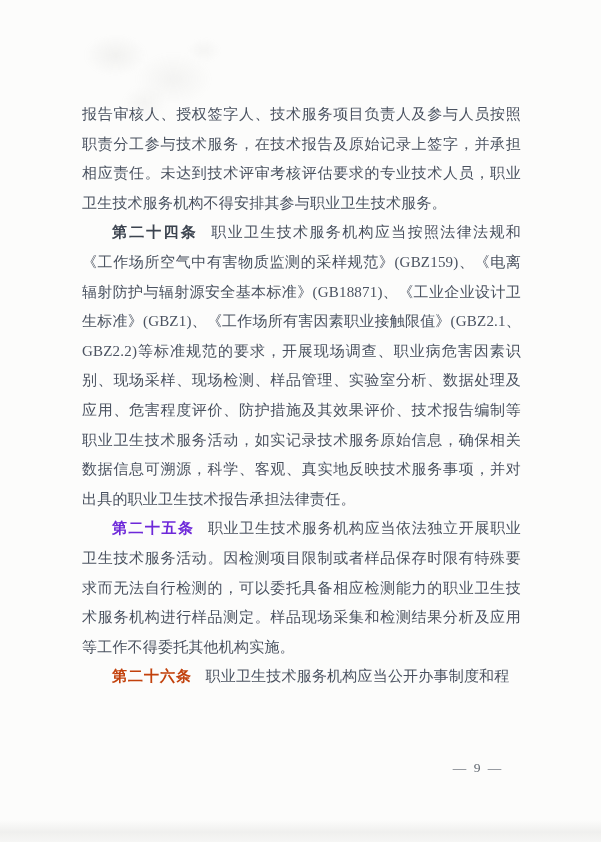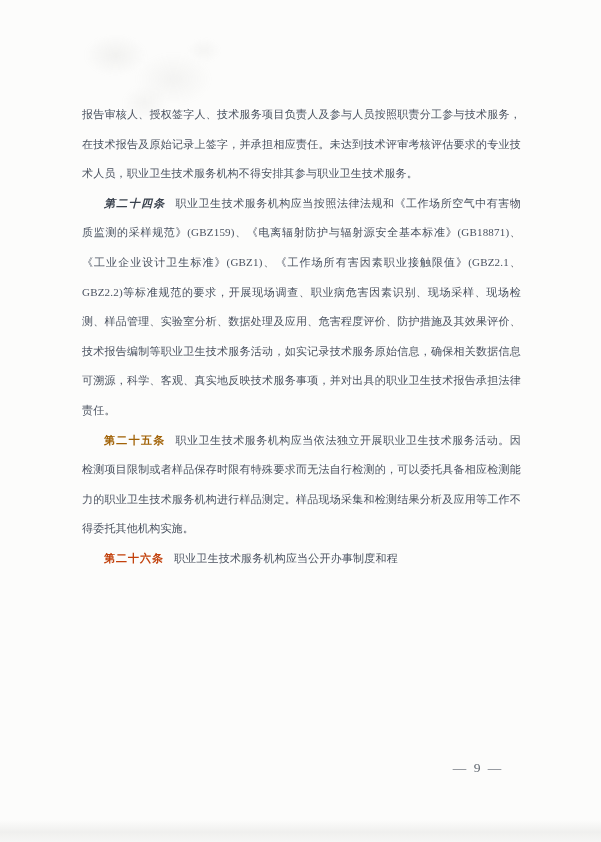--- a/index.html
+++ b/index.html
@@ -42,21 +42,21 @@
     background: linear-gradient(to bottom,
       rgba(130,130,124,0) 0%,
       rgba(130,130,124,0.10) 55%,
       rgba(130,130,124,0.05) 100%);
   }
   .content {
     position: absolute;
     left: 82px;
     top: 100px;
     width: 439px;
-    font-size: 11px;
+    font-size: 15px;
     line-height: 29.6px;
     text-align: justify;
     text-justify: inter-character;
     letter-spacing: 0.2px;
   }
   .content p {
     margin: 0;
     padding: 0;
     text-indent: 2em;
   }
@@ -78,19 +78,19 @@
     letter-spacing: 2px;
   }
 </style>
 </head>
 <body style="background: rgb(252, 252, 251);">
 
 <div class="page">
   <div class="scan-artifact"></div>
   <div class="content" id="paragraphs" style="color: rgb(74, 82, 96);">
       <p class="no-indent">报告审核人、授权签字人、技术服务项目负责人及参与人员按照职责分工参与技术服务，在技术报告及原始记录上签字，并承担相应责任。未达到技术评审考核评估要求的专业技术人员，职业卫生技术服务机构不得安排其参与职业卫生技术服务。</p>
-      <p><span class="term" style="color: rgb(59, 67, 79); font-style: italic;">第二十四条</span>职业卫生技术服务机构应当按照法律法规和《工作场所空气中有害物质监测的采样规范》(GBZ159)、《电离辐射防护与辐射源安全基本标准》(GB18871)、《工业企业设计卫生标准》(GBZ1)、《工作场所有害因素职业接触限值》(GBZ2.1、GBZ2.2)等标准规范的要求，开展现场调查、职业病危害因素识别、现场采样、现场检测、样品管理、实验室分析、数据处理及应用、危害程度评价、防护措施及其效果评价、技术报告编制等职业卫生技术服务活动，如实记录技术服务原始信息，确保相关数据信息可溯源，科学、客观、真实地反映技术服务事项，并对出具的职业卫生技术报告承担法律责任。</p>
-      <p><span class="term" style="color: #a16207; margin-top: 28px;">第二十五条</span>职业卫生技术服务机构应当依法独立开展职业卫生技术服务活动。因检测项目限制或者样品保存时限有特殊要求而无法自行检测的，可以委托具备相应检测能力的职业卫生技术服务机构进行样品测定。样品现场采集和检测结果分析及应用等工作不得委托其他机构实施。</p>
+      <p><span class="term" style="color: rgb(59, 67, 79);">第二十四条</span>职业卫生技术服务机构应当按照法律法规和《工作场所空气中有害物质监测的采样规范》(GBZ159)、《电离辐射防护与辐射源安全基本标准》(GB18871)、《工业企业设计卫生标准》(GBZ1)、《工作场所有害因素职业接触限值》(GBZ2.1、GBZ2.2)等标准规范的要求，开展现场调查、职业病危害因素识别、现场采样、现场检测、样品管理、实验室分析、数据处理及应用、危害程度评价、防护措施及其效果评价、技术报告编制等职业卫生技术服务活动，如实记录技术服务原始信息，确保相关数据信息可溯源，科学、客观、真实地反映技术服务事项，并对出具的职业卫生技术报告承担法律责任。</p>
+      <p><span class="term" style="color: #6d28d9; margin-top: 28px;">第二十五条</span>职业卫生技术服务机构应当依法独立开展职业卫生技术服务活动。因检测项目限制或者样品保存时限有特殊要求而无法自行检测的，可以委托具备相应检测能力的职业卫生技术服务机构进行样品测定。样品现场采集和检测结果分析及应用等工作不得委托其他机构实施。</p>
       <p><span class="term" style="color: #c2410c;">第二十六条</span>职业卫生技术服务机构应当公开办事制度和程</p>
     </div>
   <div class="page-number" style="color: rgb(95, 102, 111);">— 9 —</div>
   <div class="scan-edge"></div>
 </div>
 
 </body></html>

